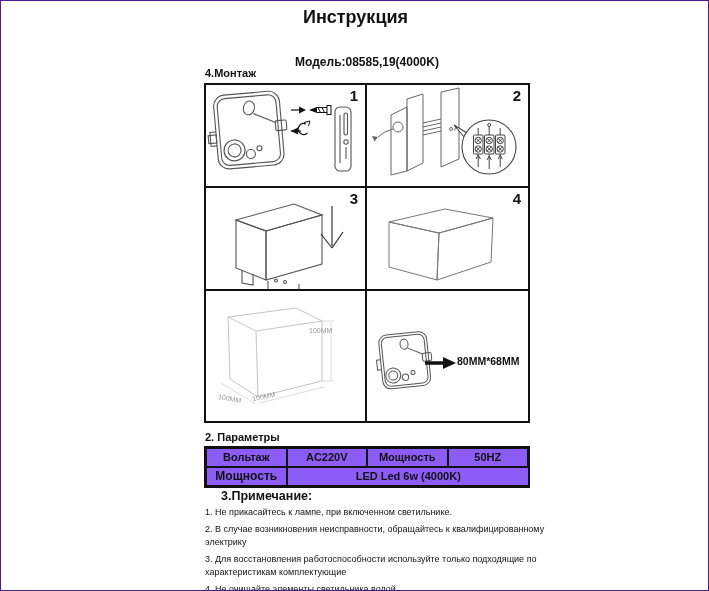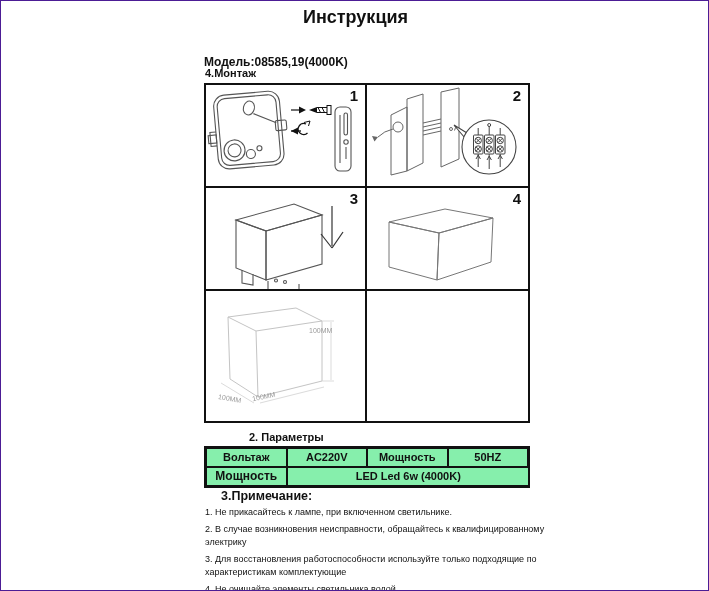--- a/index.html
+++ b/index.html
@@ -3,38 +3,38 @@
 <meta charset="utf-8">
 <style>
   html,body{margin:0;padding:0;background:#fff;}
   .page{
     position:relative;width:709px;height:591px;background:#fff;
     font-family:"Liberation Sans", sans-serif;color:#111;overflow:hidden;
     border:1px solid #4c1d95;box-sizing:border-box;
   }
   .title{position:absolute;top:6px;left:0;width:709px;text-align:center;
     font-size:18px;font-weight:bold;}
-  .model{position:absolute;top:54px;left:203px;width:326px;text-align:left;
+  .model{position:absolute;top:54px;left:203px;width:326px;text-align:center;
     font-size:12px;font-weight:bold;}
   .h-montage{position:absolute;top:66px;left:204px;font-size:11px;font-weight:bold;}
   
   .grid{position:absolute;left:203px;top:82px;width:326px;border:2px solid #111;
     display:grid;grid-template-columns:1fr 1fr;grid-template-rows:103px 103px 130px;
     box-sizing:border-box;background:#fff;}
   .cell{position:relative;border-right:2px solid #111;border-bottom:2px solid #111;overflow:hidden;}
   .cell:nth-child(2n){border-right:none;}
   .cell:nth-child(5),.cell:nth-child(6){border-bottom:none;}
   .panel-num{position:absolute;top:2px;right:7px;font-size:15px;font-weight:bold;}
   .cell svg{display:block;}
   .dim-label{position:absolute;font-size:7px;color:#999;white-space:nowrap;}
   .plate-size{position:absolute;left:90px;top:64px;font-size:10.5px;font-weight:600;color:#111;}
   
-  .h-params{position:absolute;top:430px;left:204px;font-size:11px;font-weight:bold;margin-left:44px;}
+  .h-params{position:absolute;top:430px;left:204px;font-size:11px;font-weight:bold;}
   .ptable{position:absolute;left:203px;top:445px;width:326px;border:2px solid #111;
-    box-sizing:border-box;background:#86efac;}
+    box-sizing:border-box;background:#8b5cf6;}
   .prow{display:flex;}
   .pcell{border:1px solid #111;height:17px;line-height:17px;text-align:center;
     font-weight:bold;font-size:11px;box-sizing:content-box;flex:0 0 auto;}
   .w25{width:78.5px;}
   .w75{width:241.5px;}
   .pcell.big{font-size:12px;}
   
   .h-notes{position:absolute;top:488px;left:220px;font-size:12.5px;font-weight:bold;}
   .notes{position:absolute;top:505px;left:204px;width:380px;}
   .note{font-size:9px;font-weight:normal;line-height:13px;margin-bottom:4px;
@@ -198,20 +198,41 @@
           <line x1="116" y1="90" x2="128" y2="90"></line>
           <line x1="54" y1="112" x2="118" y2="96"></line>
           <line x1="15" y1="92" x2="48" y2="112"></line>
         </g>
       </svg>
       <span class="dim-label" style="left:103px;top:36px;">100MM</span>
       <span class="dim-label" style="left:46px;top:102px;transform:rotate(-12deg);">100MM</span>
       <span class="dim-label" style="left:12px;top:104px;transform:rotate(10deg);">100MM</span>
     </div>
 
+    <div class="cell">
+      <svg width="161" height="128" viewBox="0 0 161 128">
+        <g stroke="#555" fill="none" stroke-width="1" transform="rotate(-6 40 72)">
+          <rect x="14" y="42" width="48" height="54" rx="8"></rect>
+          <rect x="16.5" y="44.5" width="43" height="49" rx="6"></rect>
+          <ellipse cx="39" cy="53" rx="4" ry="5"></ellipse>
+          <rect x="56" y="64" width="9" height="8" rx="1.5"></rect>
+          <line x1="42" y1="57" x2="57" y2="65"></line>
+          <circle cx="25" cy="83" r="7.5"></circle>
+          <circle cx="25" cy="83" r="4.5"></circle>
+          <circle cx="37" cy="86" r="3.2"></circle>
+          <circle cx="45" cy="82" r="2"></circle>
+          <path d="M14,66 h-4 v10 h4"></path>
+        </g>
+        <g>
+          <line x1="58" y1="72" x2="76" y2="72" stroke="#111" stroke-width="3.5"></line>
+          <path d="M76,66 L89,72 L76,78 Z" fill="#111"></path>
+        </g>
+      </svg>
+      <span class="plate-size">80MM*68MM</span>
+    </div>
   </div>
 
   <div class="h-params">2. Параметры</div>
   <div class="ptable">
     <div class="prow">
       <div class="pcell w25">Вольтаж</div>
       <div class="pcell w25">AC220V</div>
       <div class="pcell w25">Мощность</div>
       <div class="pcell w25">50HZ</div>
     </div>

